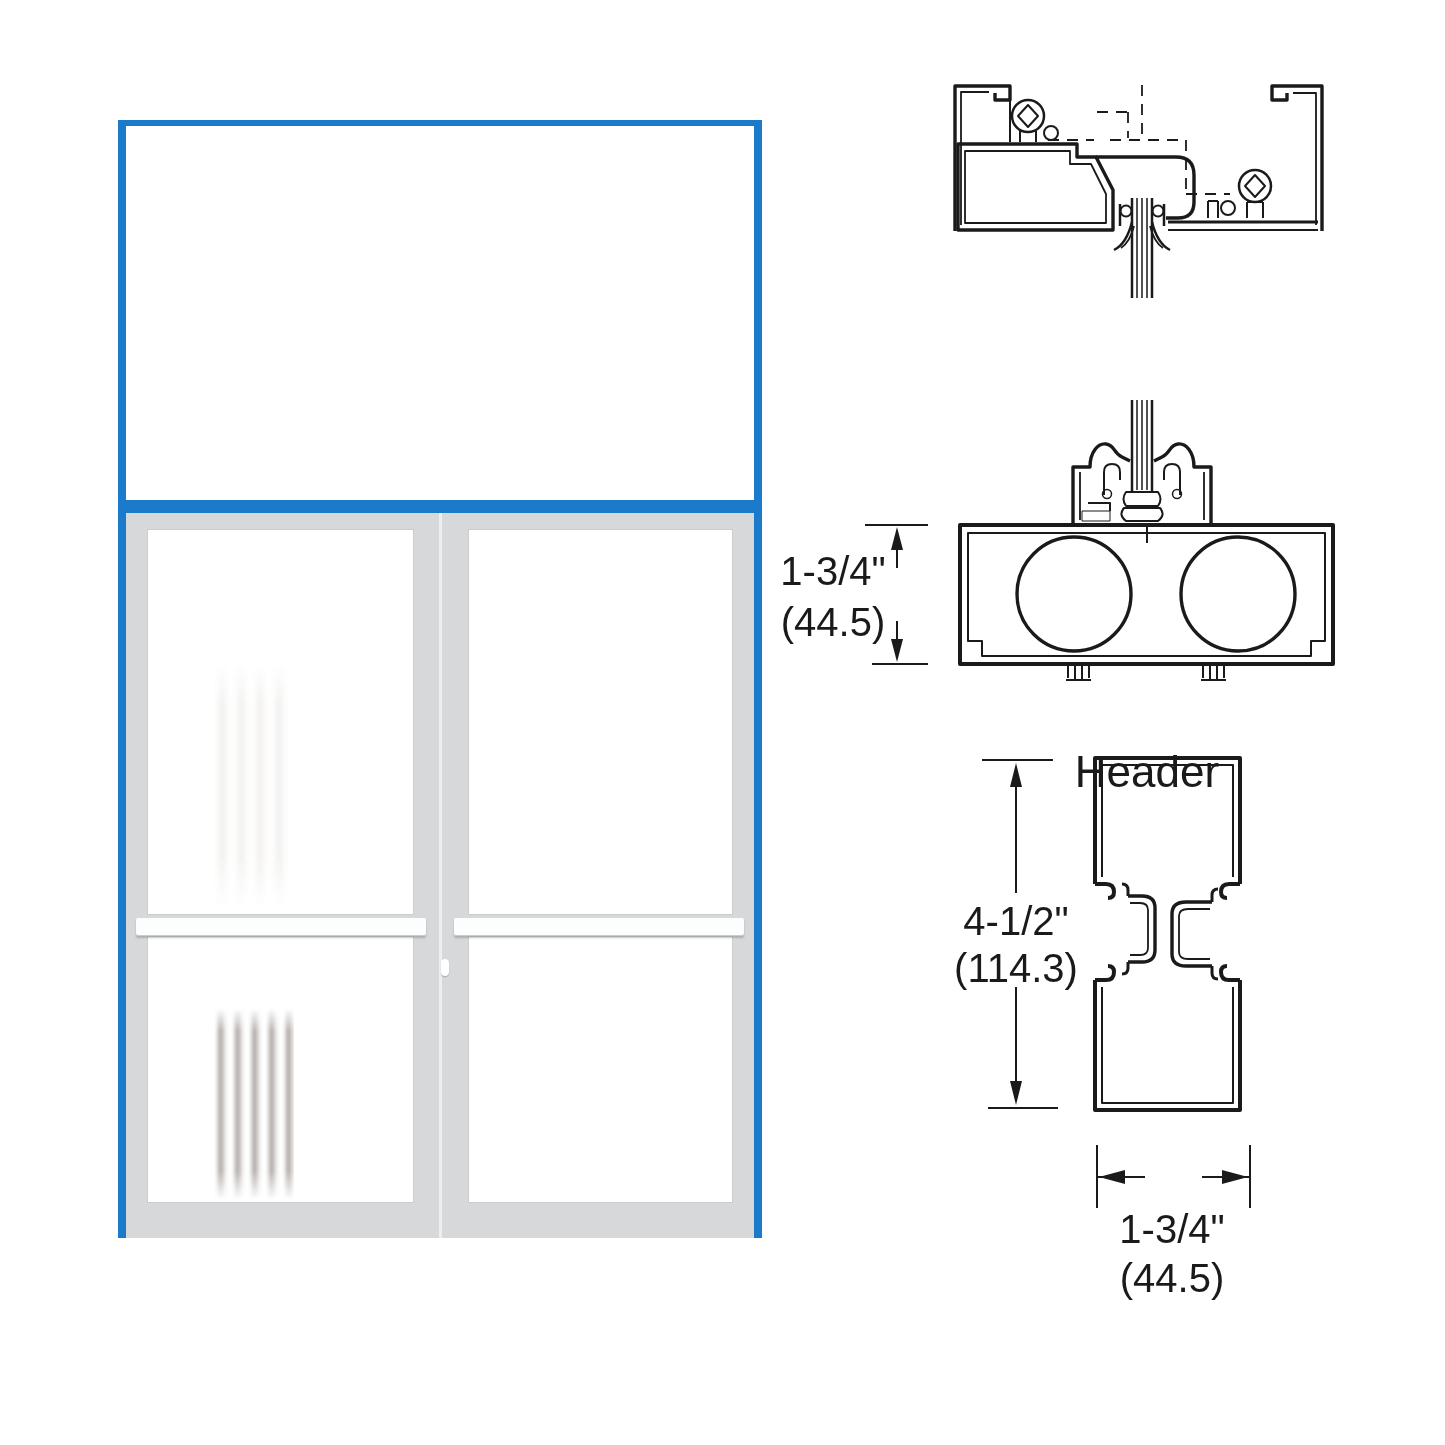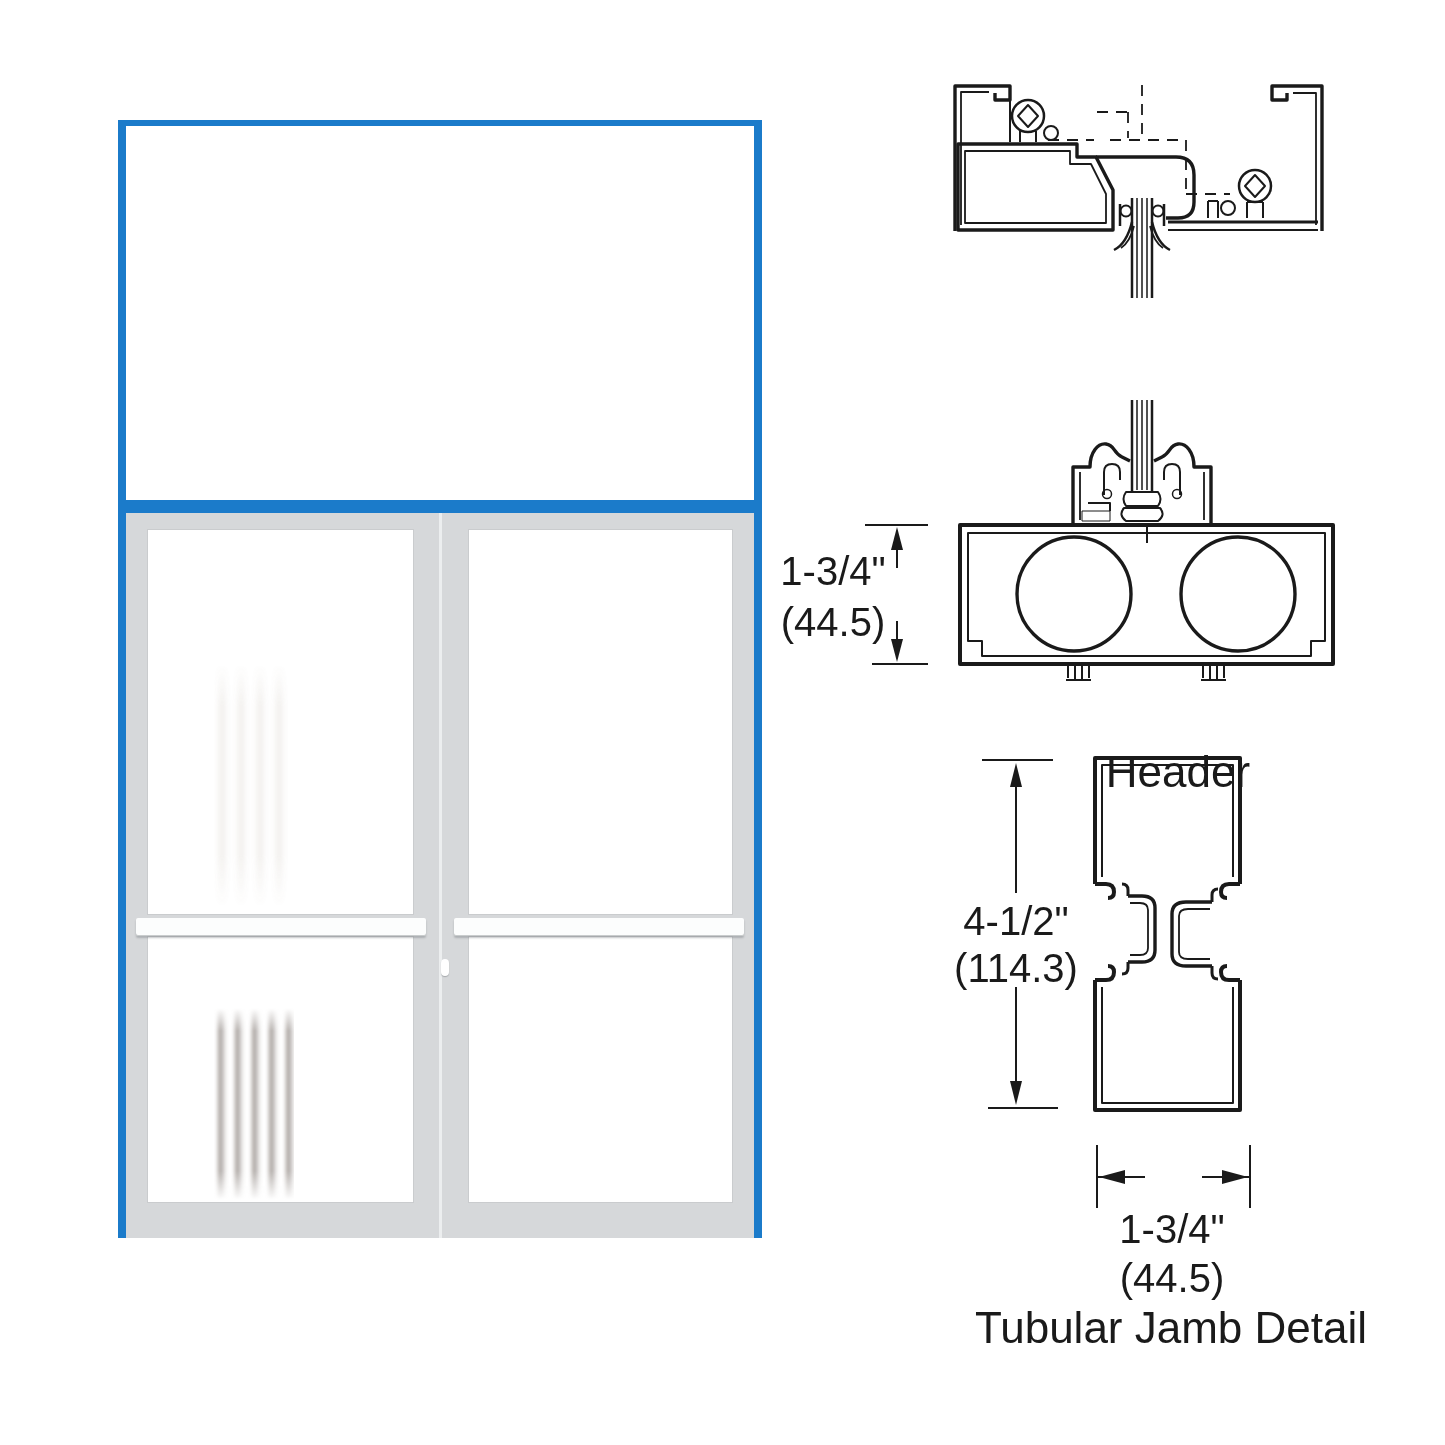--- a/index.html
+++ b/index.html
@@ -173,21 +173,21 @@
       <path class="s2" d="M865,525 H928"></path>
       <path class="s2" d="M872,664 H928"></path>
       <polygon class="arrow" points="897,527 891,550 903,550"></polygon>
       <path class="s2" d="M897,550 V568"></path>
       <polygon class="arrow" points="897,662 891,639 903,639"></polygon>
       <path class="s2" d="M897,639 V621"></path>
       <text class="dimtxt" x="833" y="585">1-3/4"</text>
       <text class="dimtxt" x="833" y="636">(44.5)</text>
     </g>
   </svg>
-  <div class="dlabel" style="left:1178px;top:750px;">Header</div>
+  <div class="dlabel" style="left:1147px;top:750px;">Header</div>
 
   <svg class="detail" style="left:930px;top:750px;width:420px;height:560px;" viewBox="930 750 420 560">
     <g>
       <path class="s4" d="M1095,884 V758 H1240 V884"></path>
       <path class="s4" d="M1095,884 H1106 Q1114,884 1114,892 Q1114,898 1108,898"></path>
       <path class="s4" d="M1240,884 H1229 Q1221,884 1221,892 Q1221,898 1227,898"></path>
       <path class="s2" d="M1102,877 V765 H1233 V877"></path>
     </g>
     <g>
       <path class="s35" d="M1128,896 H1142 Q1155,896 1155,908 V950 Q1155,962 1142,962 H1128"></path>
@@ -219,15 +219,14 @@
       <path class="s2" d="M1097,1145 V1208"></path>
       <path class="s2" d="M1250,1145 V1208"></path>
       <path class="s2" d="M1097,1177 H1145"></path>
       <polygon class="arrow" points="1099,1177 1125,1170 1125,1184"></polygon>
       <path class="s2" d="M1202,1177 H1250"></path>
       <polygon class="arrow" points="1248,1177 1222,1170 1222,1184"></polygon>
       <text class="dimtxt" x="1172" y="1243">1-3/4"</text>
       <text class="dimtxt" x="1172" y="1292">(44.5)</text>
     </g>
   </svg>
-  <div class="dlabel" style="left:1171px;top:1306px;">Tubular Jamb Detail</div>
 
 </div>
 
 </body></html>

